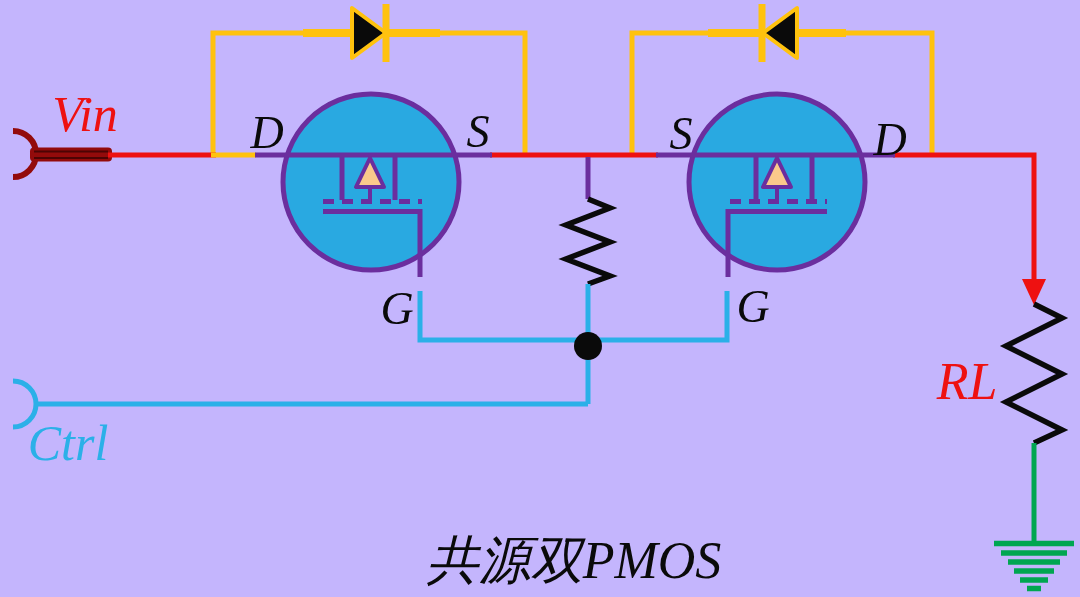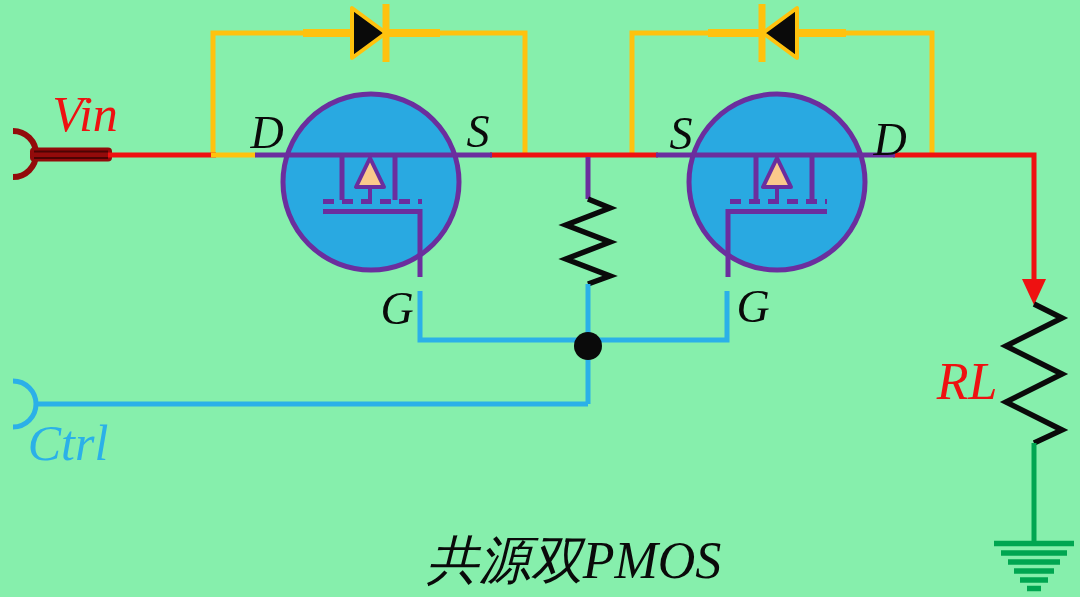--- a/index.html
+++ b/index.html
@@ -1,16 +1,16 @@
 <!DOCTYPE html>
 <html style="--wire-red: #EE1111; --connector-dark-red: #930B0B; --connector-stripe: #4D0404; --body-diode-yellow: #FFC20E; --mosfet-purple: #6B2E9E; --mosfet-body-blue: #29A9E1; --control-cyan: #2BB0E8; --ground-green: #00A651; --substrate-arrow-tan: #FBC98B; --ink-black: #0A0A0A;"><head>
 <meta charset="utf-8">
 <style>
   html,body{margin:0;padding:0;background:#fff;}
-  .canvas{position:relative;width:1080px;height:597px;background:#86efac;overflow:hidden;}
+  .canvas{position:relative;width:1080px;height:597px;background:#c4b5fd;overflow:hidden;}
   svg{position:absolute;left:0;top:0;}
   
   .st-red{stroke:var(--wire-red);}      .fi-red{fill:var(--wire-red);}
   .st-dred{stroke:var(--connector-dark-red);} .fi-dred{fill:var(--connector-dark-red);}
   .st-stripe{stroke:var(--connector-stripe);}
   .st-yel{stroke:var(--body-diode-yellow);}
   .st-pur{stroke:var(--mosfet-purple);}
   .fi-blue{fill:var(--mosfet-body-blue);}
   .st-cyan{stroke:var(--control-cyan);}
   .st-grn{stroke:var(--ground-green);}

